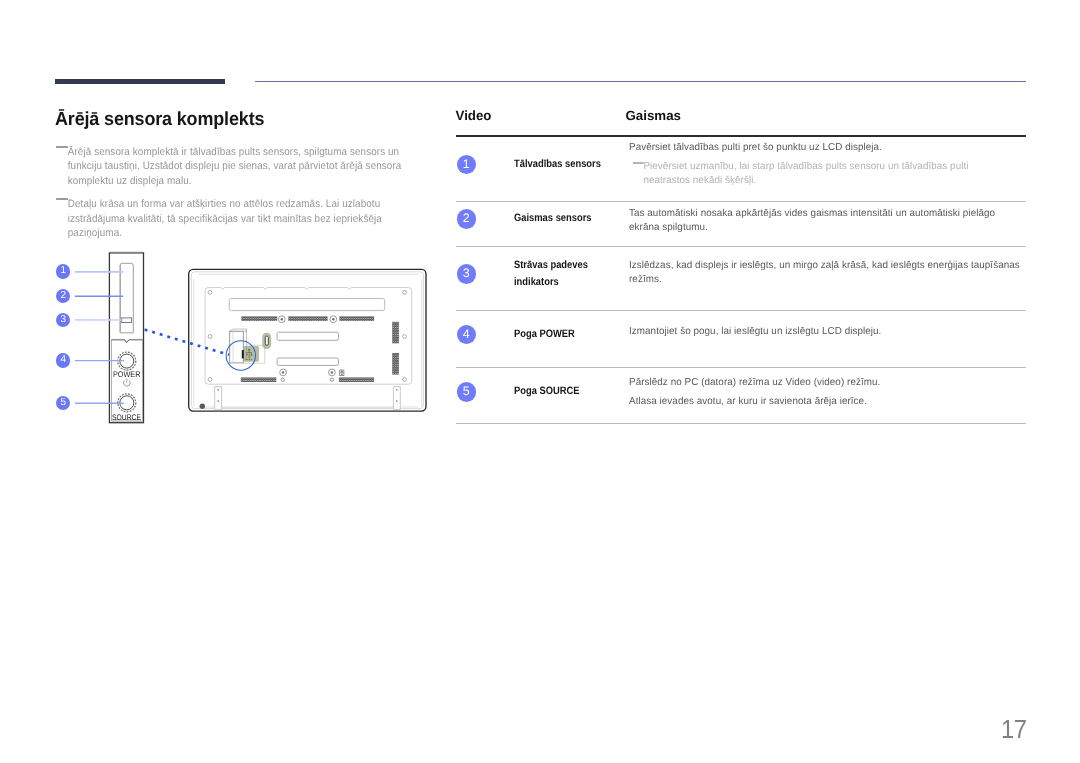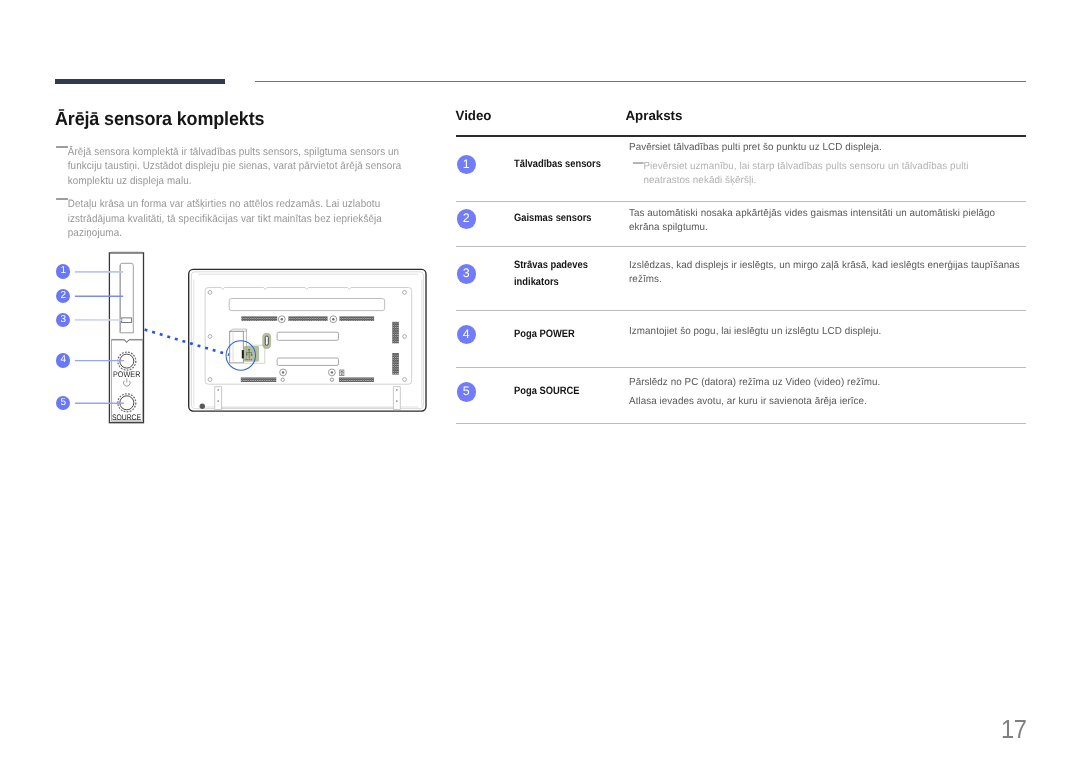--- a/index.html
+++ b/index.html
@@ -89,21 +89,21 @@
     </div>
     <div class="note">
       <span class="dash"></span>
       <p>Detaļu krāsa un forma var atšķirties no attēlos redzamās. Lai uzlabotu izstrādājuma kvalitāti, tā specifikācijas var tikt mainītas bez iepriekšēja paziņojuma.</p>
     </div>
   </div>
 
   <div class="tbl">
     <div class="th">
       <div class="c1">Video</div>
-      <div class="c2">Apraksts</div>
+      <div class="c2">Gaismas</div>
     </div>
     <div class="rule" style="top:28px"></div>
     <div id="rows">
         <div class="trow" style="top: 28.5px;">
           <div class="badge" style="top:19px">1</div>
           <div class="cname" style="top:20.8px">Tālvadības sensors</div>
           <div class="cdescwrap" style="top:5.5px">
             <div class="cdesc" style="margin-top:0px">Pavērsiet tālvadības pulti pret šo punktu uz LCD displeja.</div>
             <div class="cdesc subnote"><span class="dash"></span><span>Pievērsiet uzmanību, lai starp tālvadības pults sensoru un tālvadības pulti neatrastos nekādi šķēršļi.</span></div>
           </div>

